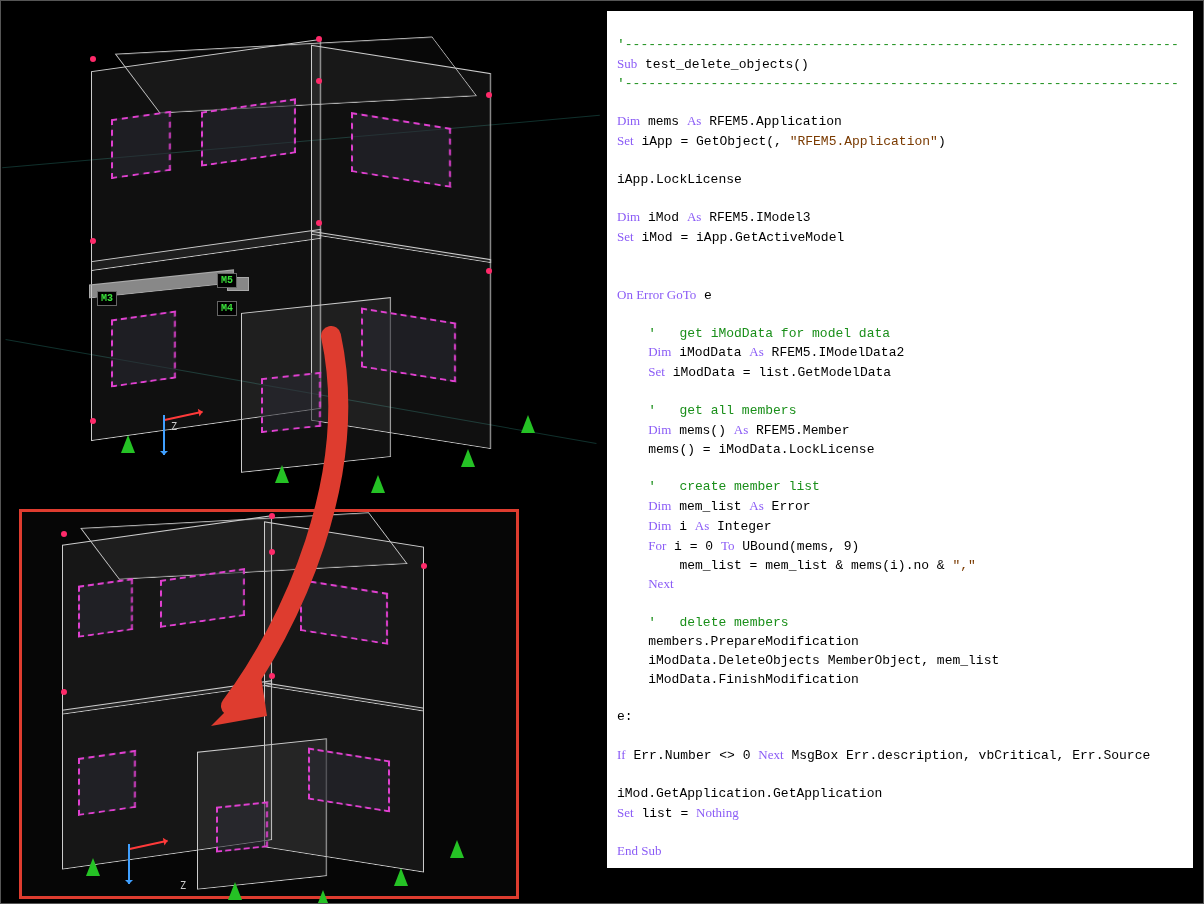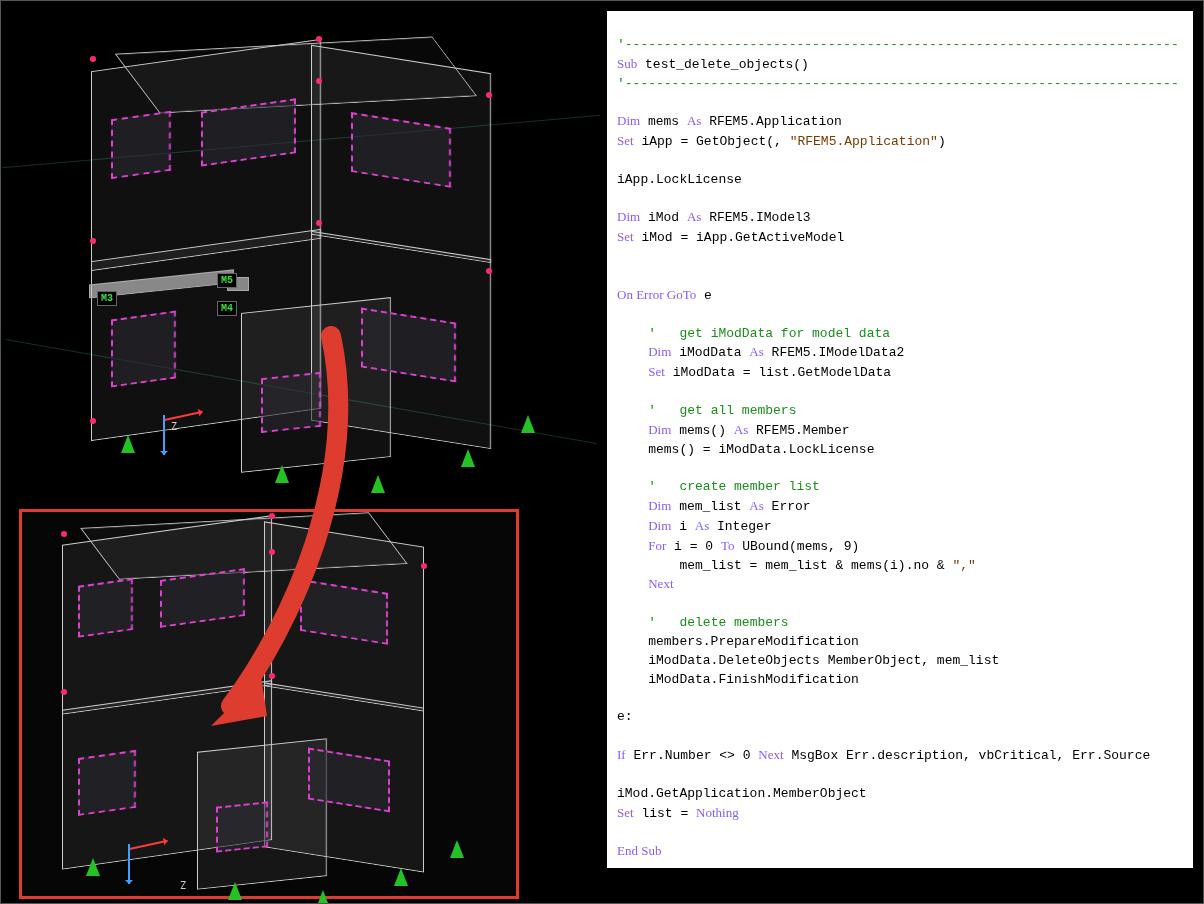--- a/index.html
+++ b/index.html
@@ -239,17 +239,17 @@
 
 <span>    </span><span class="cm">'   delete members</span>
 <span>    members.PrepareModification</span>
 <span>    iModData.DeleteObjects MemberObject, mem_list</span>
 <span>    iModData.FinishModification</span>
 
 <span>e:</span>
 
 <span class="kw">If</span><span> Err.Number &lt;&gt; 0 </span><span class="kw">Next</span><span> MsgBox Err.description, vbCritical, Err.Source</span>
 
-<span>iMod.GetApplication.MemberObject</span>
+<span>iMod.GetApplication.GetApplication</span>
 <span class="kw">Set</span><span> list = </span><span class="kw">Nothing</span>
 
 <span class="kw">End Sub</span>
 </div>
 
 </body></html>

